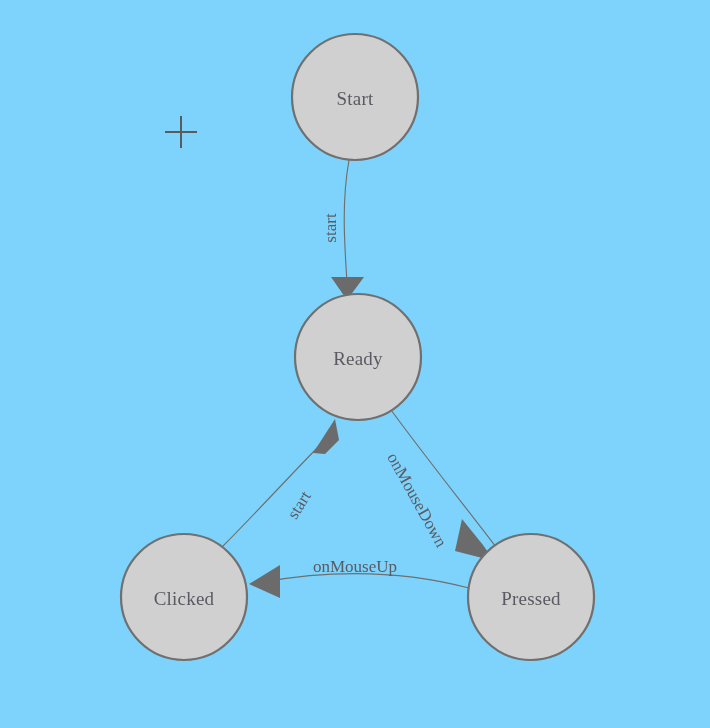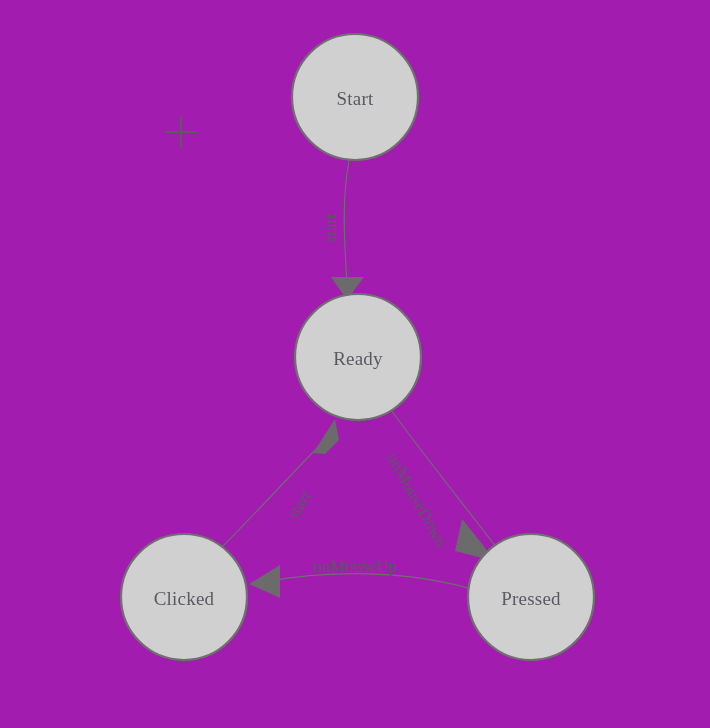--- a/index.html
+++ b/index.html
@@ -10,21 +10,21 @@
   body {
     width: 710px;
     height: 728px;
     overflow: hidden;
     font-family: "Liberation Serif", "DejaVu Serif", serif;
   }
   #canvas-root {
     position: relative;
     width: 710px;
     height: 728px;
-    background: #a21caf;
+    background: #7dd3fc;
   }
   #diagram-svg {
     position: absolute;
     top: 0;
     left: 0;
     width: 710px;
     height: 728px;
     display: block;
   }
   .node-shape {

